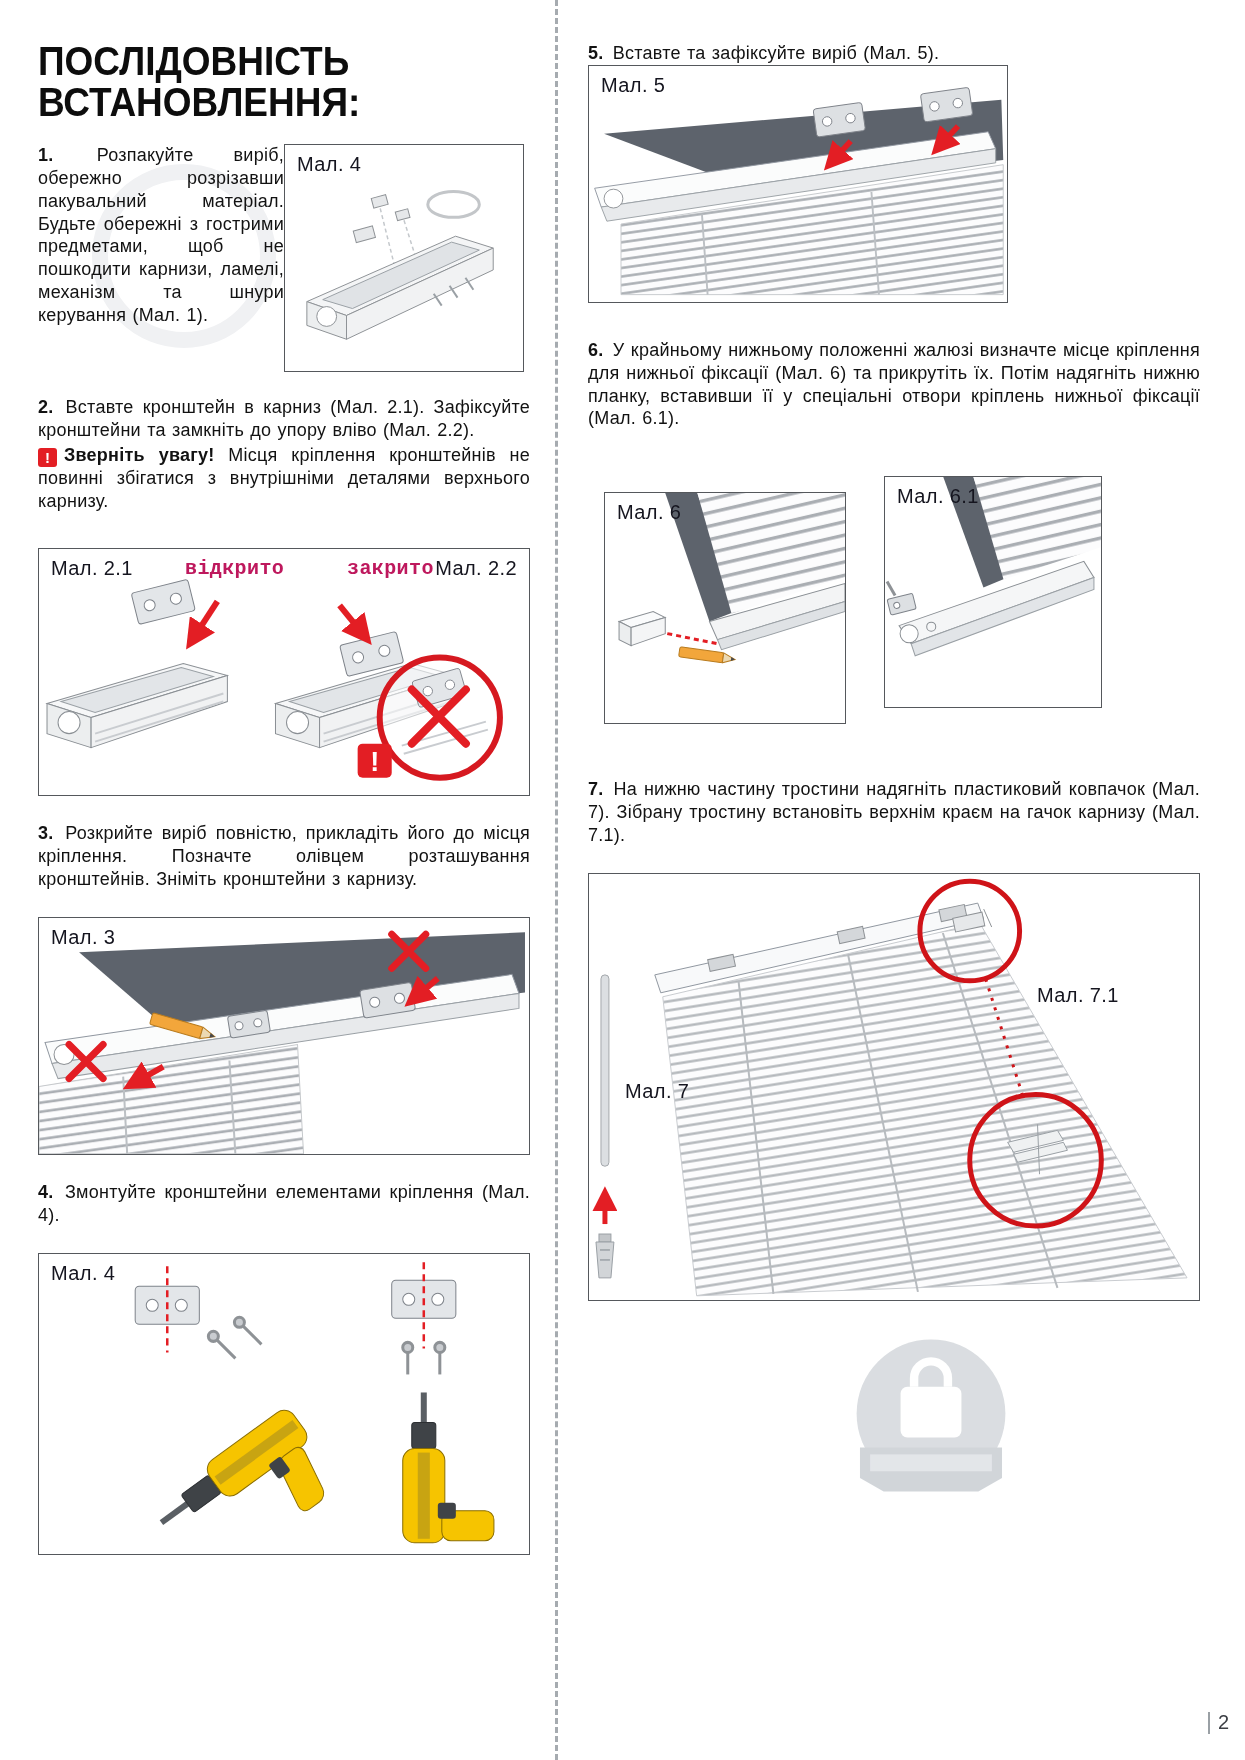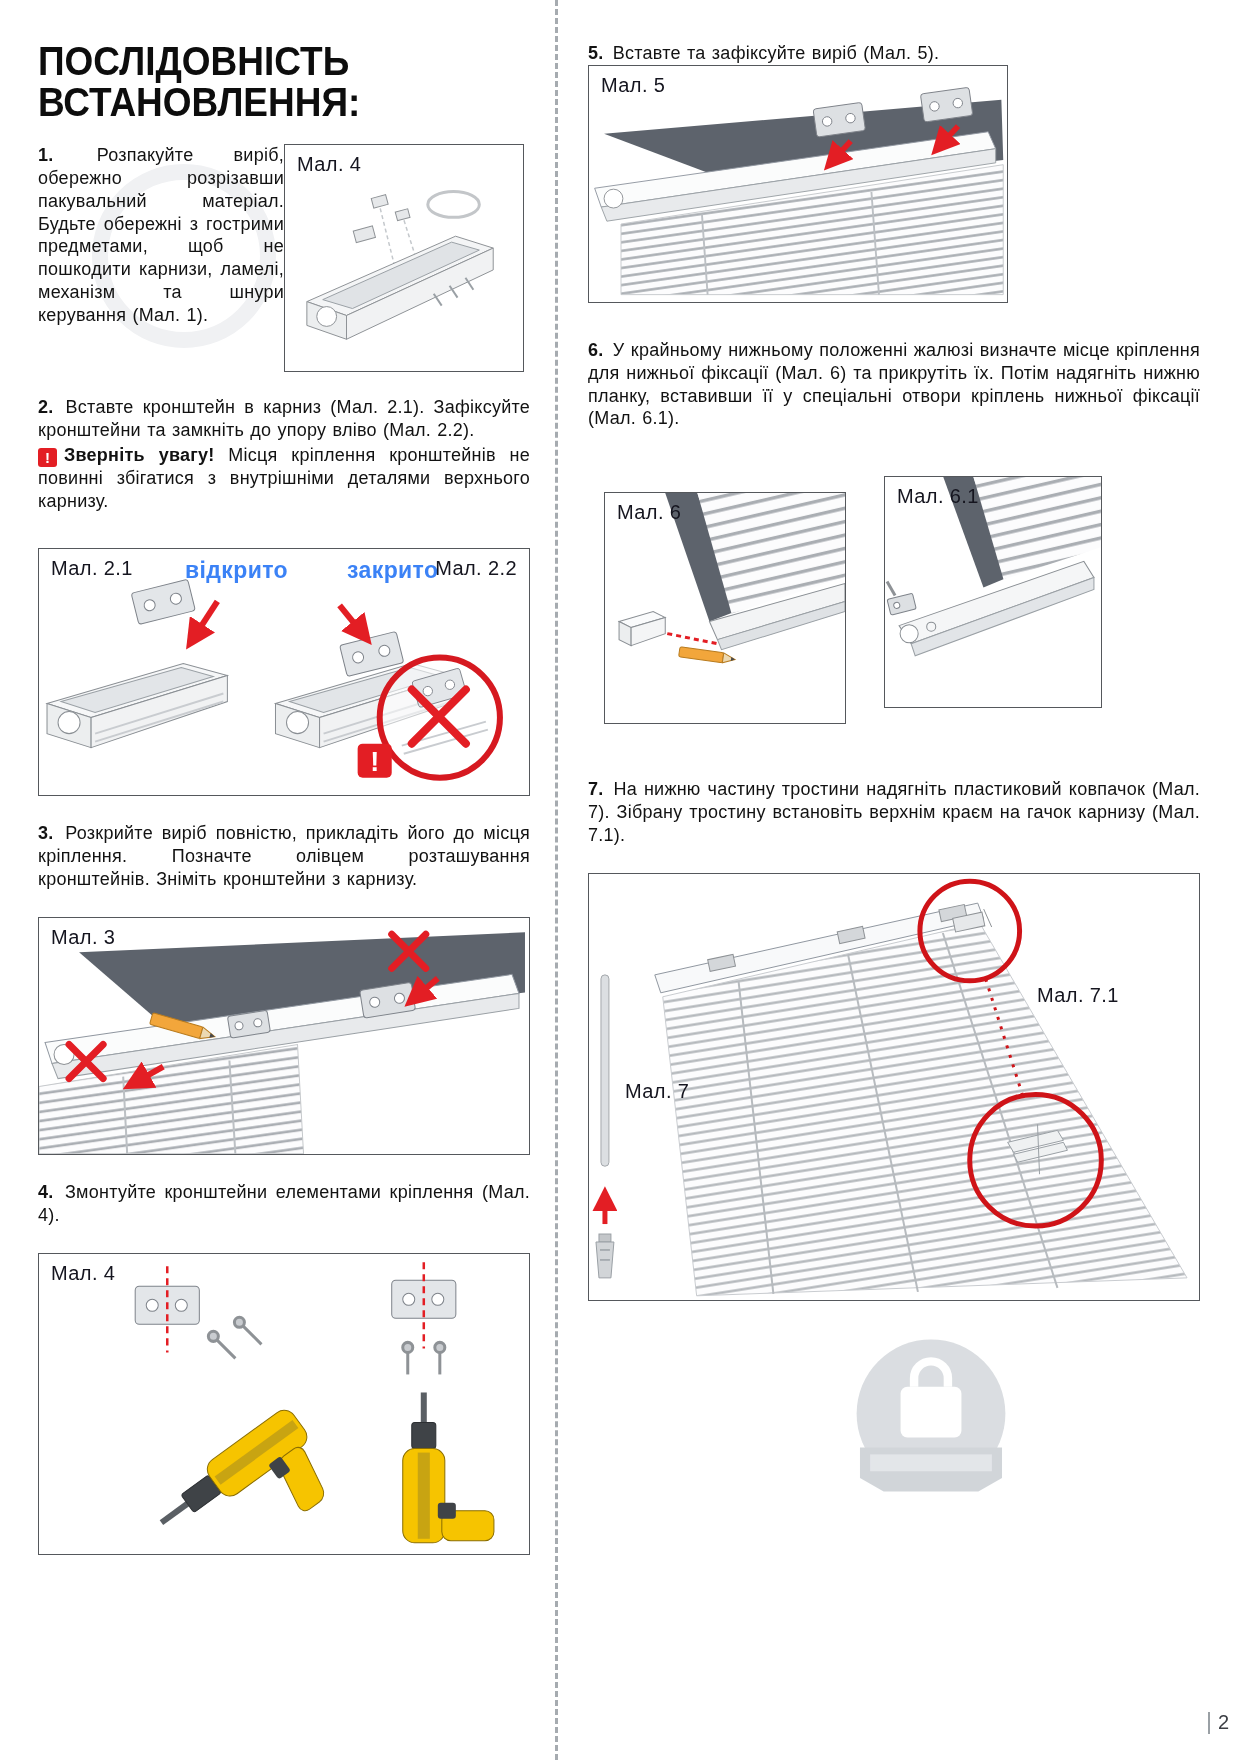--- a/index.html
+++ b/index.html
@@ -23,21 +23,21 @@
 
   .warn-icon{display:inline-block;width:19px;height:19px;background:#e31e24;color:#fff;font-weight:bold;font-size:15px;line-height:19px;text-align:center;border-radius:3px;margin-right:7px;vertical-align:-2px;}
 
   .row1{display:flex;margin-bottom:24px;}
   .s1{width:246px;}
   .figbox{position:relative;border:1.5px solid #55585c;background:#fff;box-sizing:border-box;}
   .figbox svg.illus{position:absolute;left:0;top:0;width:100%;height:100%;}
   .flabel{position:absolute;font-size:20px;color:#15151f;letter-spacing:.4px;z-index:3;}
   .lab-tl{left:12px;top:8px;}
   .lab-tr{right:12px;top:8px;}
-  .red-label{color:#3b82f6;font-weight:bold;font-size:23px;}
+  .red-label{color:#be185d;font-weight:bold;font-size:20px;font-family:Liberation Mono, monospace;}
 
   .fig1{width:240px;height:228px;flex:none;}
   .s2{margin-bottom:2px;}
   .warn{margin-bottom:36px;}
   .fig2{width:492px;height:248px;margin-bottom:26px;}
   .f2open{left:146px;top:8px;}
   .f2closed{left:308px;top:8px;}
   .s3{margin-bottom:26px;}
   .fig3{width:492px;height:238px;margin-bottom:26px;}
   .s4{margin-bottom:26px;}

